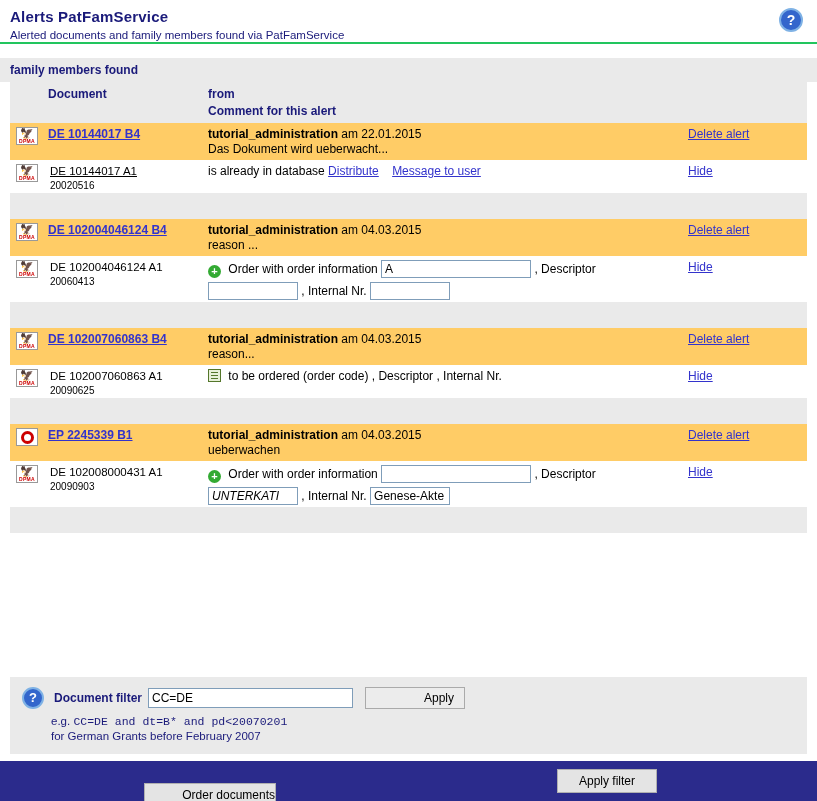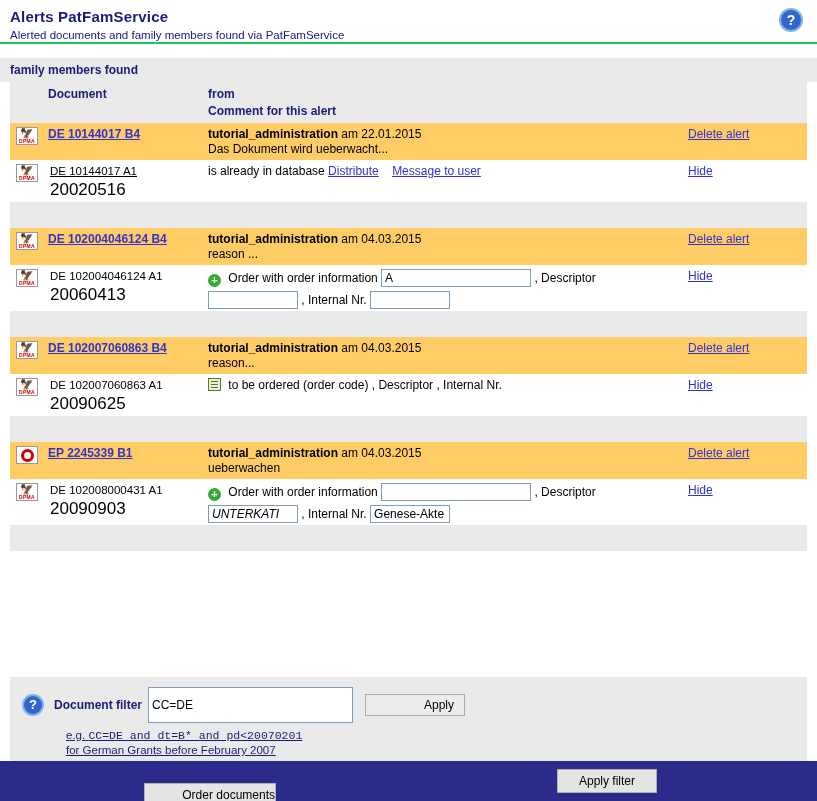--- a/index.html
+++ b/index.html
@@ -121,21 +121,21 @@
   .detail-doc {
     color: #000;
     font-size: 11.5px;
     padding-left: 2px;
   }
   .detail-doc.ul {
     text-decoration: underline;
   }
   .detail-date {
     display: block;
-    font-size: 17px;
+    font-size: 10px;
     margin-top: 2px;
     padding-left: 2px;
   }
   .bold {
     font-weight: bold;
   }
   .action-link {
     color: #3333cc;
     text-decoration: underline;
     cursor: pointer;
@@ -272,21 +272,21 @@
     box-sizing: border-box;
   }
   .filter-label {
     color: #1a1a7a;
     font-weight: bold;
     font-size: 12px;
     margin-right: 6px;
   }
   input.filter-input {
     width: 205px;
-    height: 36px;
+    height: 20px;
     font-size: 12px;
     font-family: "Liberation Sans", sans-serif;
     border: 1px solid #7f9db9;
     padding: 1px 3px;
     box-sizing: border-box;
     background: #ffffff;
   }
   .btn {
     font-family: "Liberation Sans", sans-serif;
     font-size: 12px;
@@ -298,24 +298,23 @@
     text-align: right;
   }
   .btn-apply {
     width: 100px;
     margin-left: 12px;
     background: #ececec;
     border: 1px solid #aaaaaa;
   }
   .filter-hint {
     margin-top: 6px;
-    margin-left: 44px;
+    margin-left: 29px;
     font-size: 11.5px;
     color: #1a1a7a;
-    text-decoration: underline;
   }
   .filter-hint .mono {
     font-family: "Liberation Mono", monospace;
     font-size: 11.5px;
   }
   .filter-hint .line2 {
     display: block;
     margin-top: 2px;
   }
   

